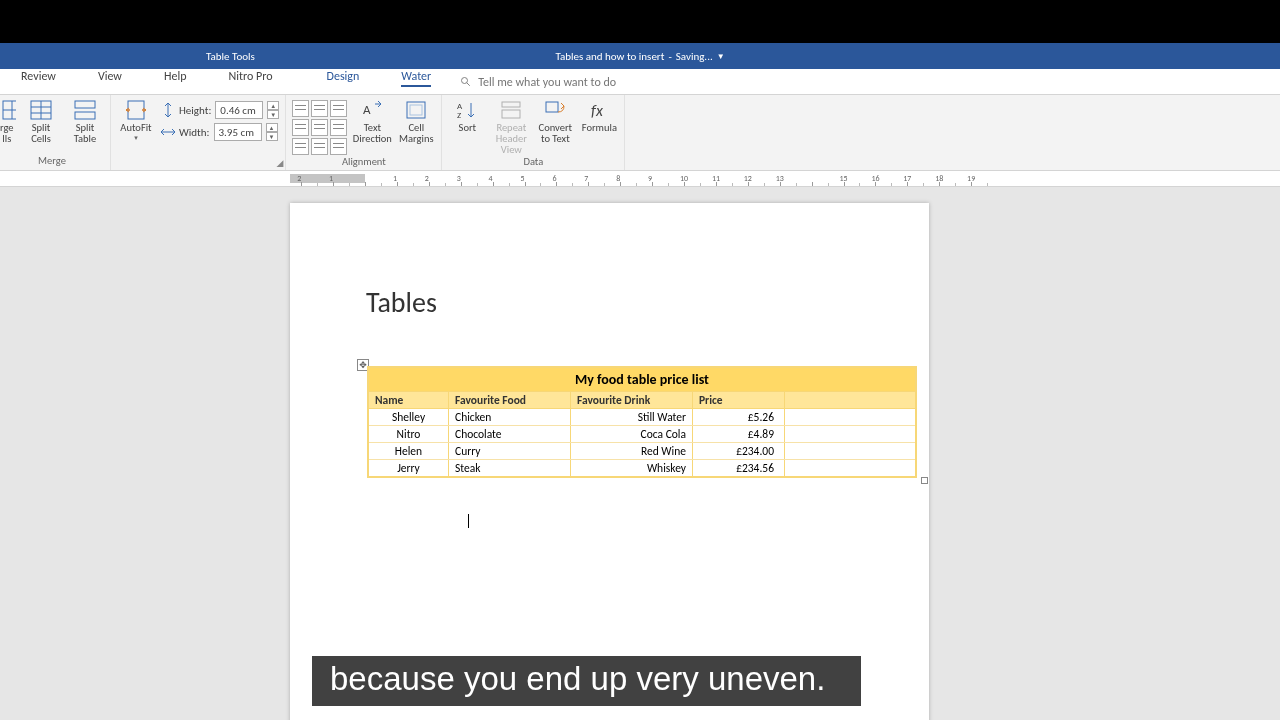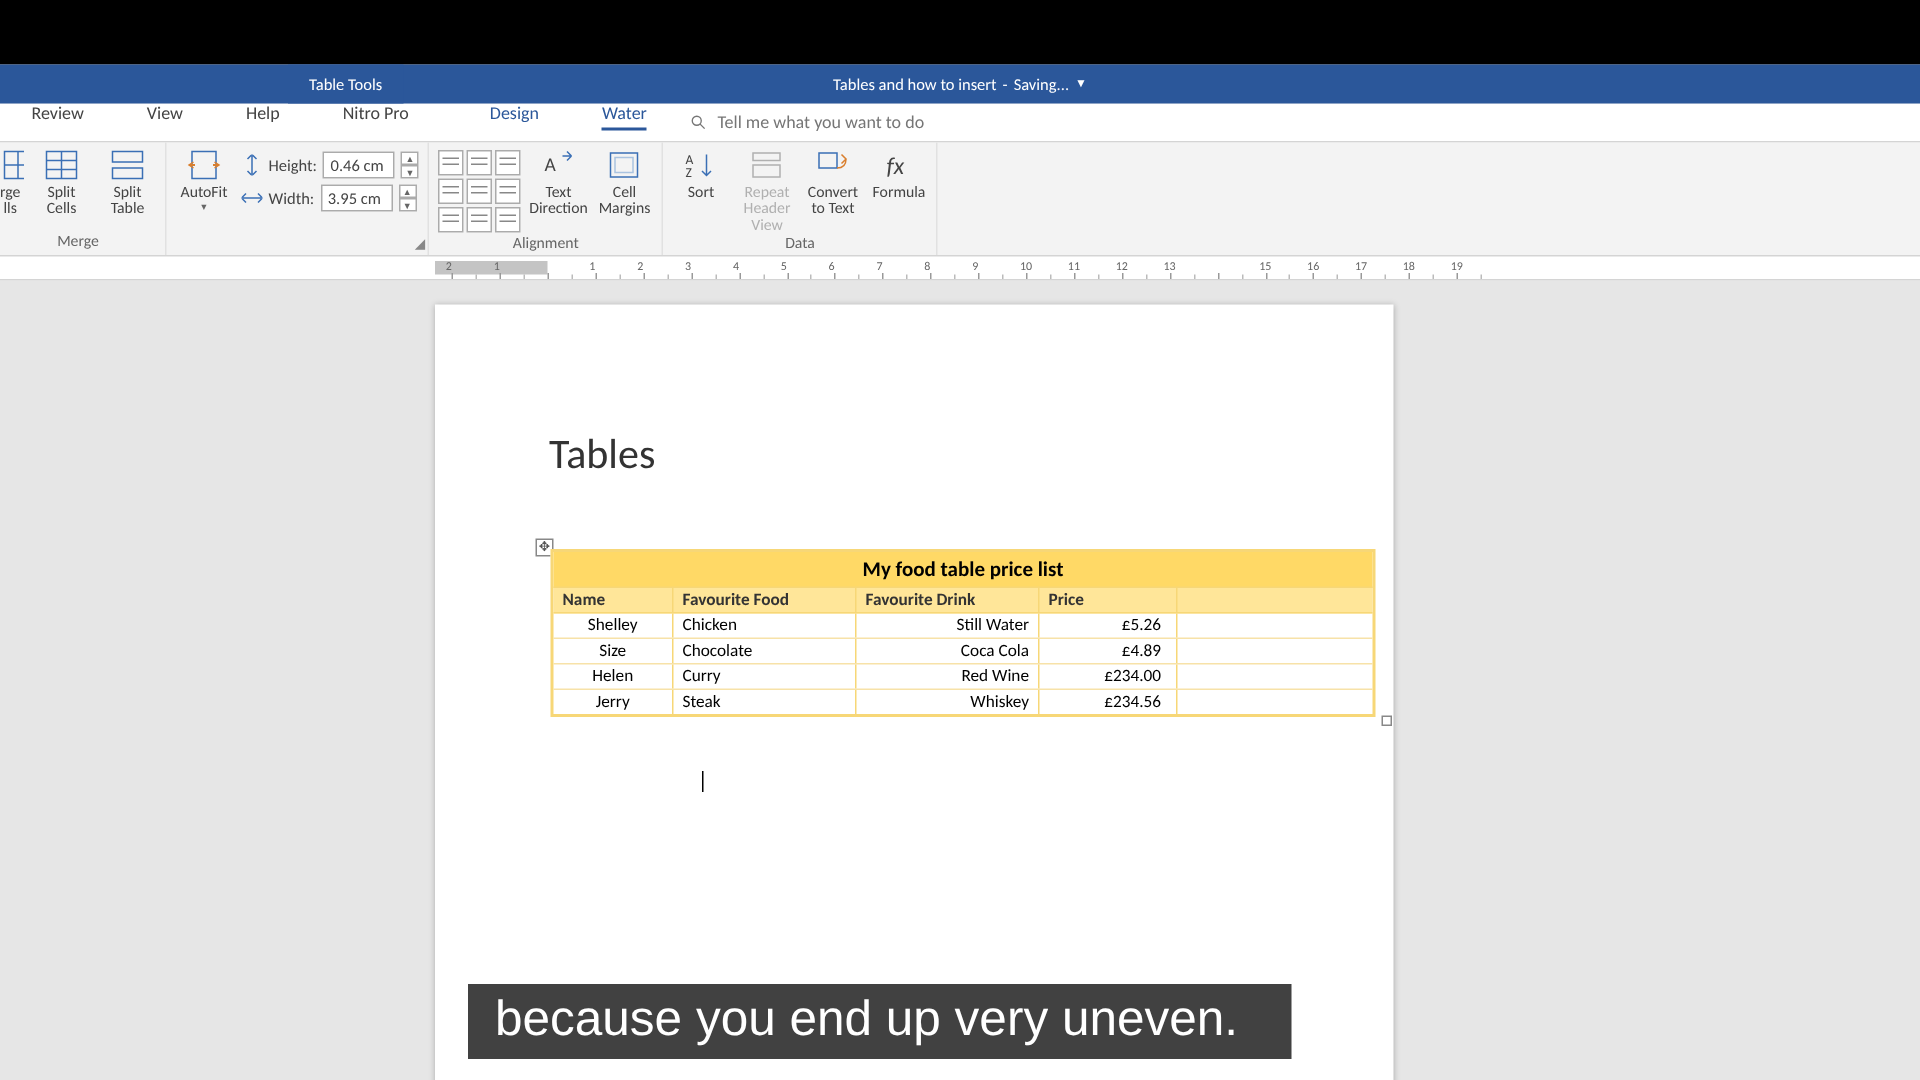--- a/index.html
+++ b/index.html
@@ -376,21 +376,21 @@
       </div>
       <div id="table-rows">
           <div class="yt-row">
             <div class="c-name">Shelley</div>
             <div class="c-food">Chicken</div>
             <div class="c-drink">Still Water</div>
             <div class="c-price">£5.26</div>
             <div class="c-extra"></div>
           </div>
           <div class="yt-row">
-            <div class="c-name">Size</div>
+            <div class="c-name">Nitro</div>
             <div class="c-food">Chocolate</div>
             <div class="c-drink">Coca Cola</div>
             <div class="c-price">£4.89</div>
             <div class="c-extra"></div>
           </div>
           <div class="yt-row">
             <div class="c-name">Helen</div>
             <div class="c-food">Curry</div>
             <div class="c-drink">Red Wine</div>
             <div class="c-price">£234.00</div>

